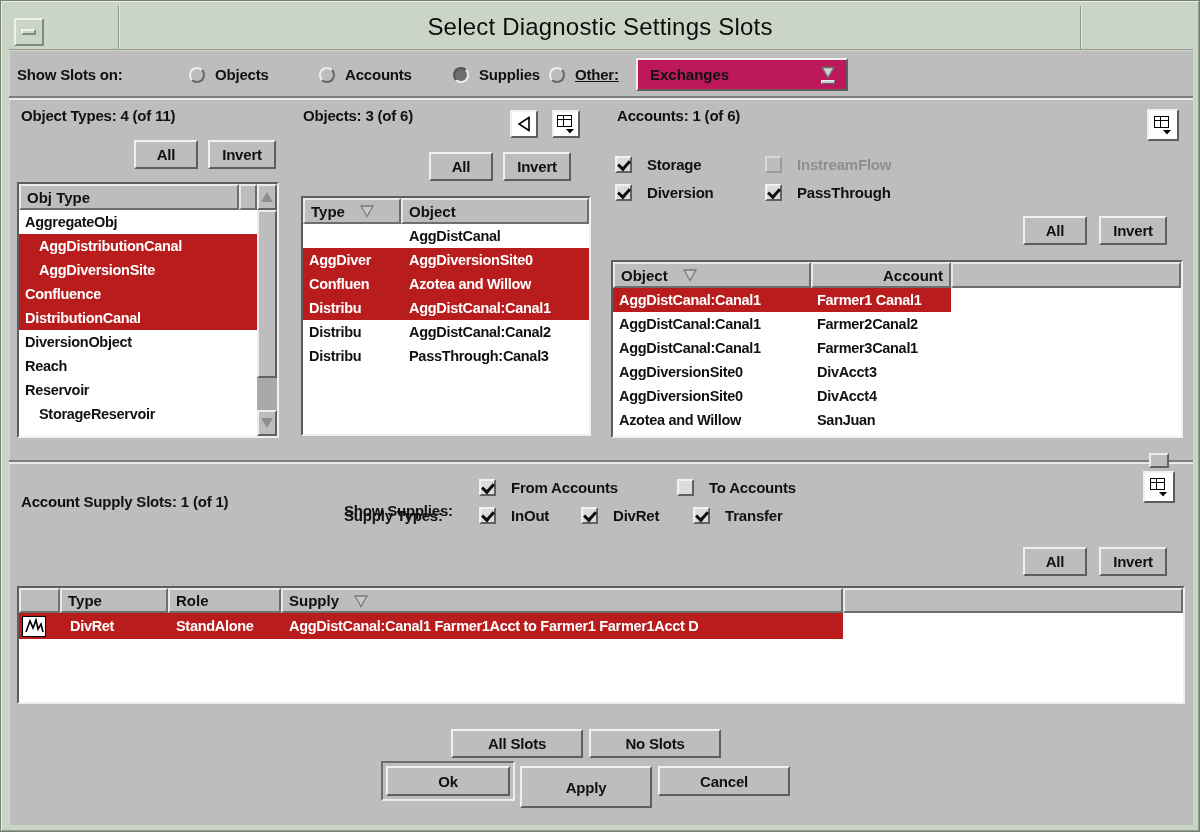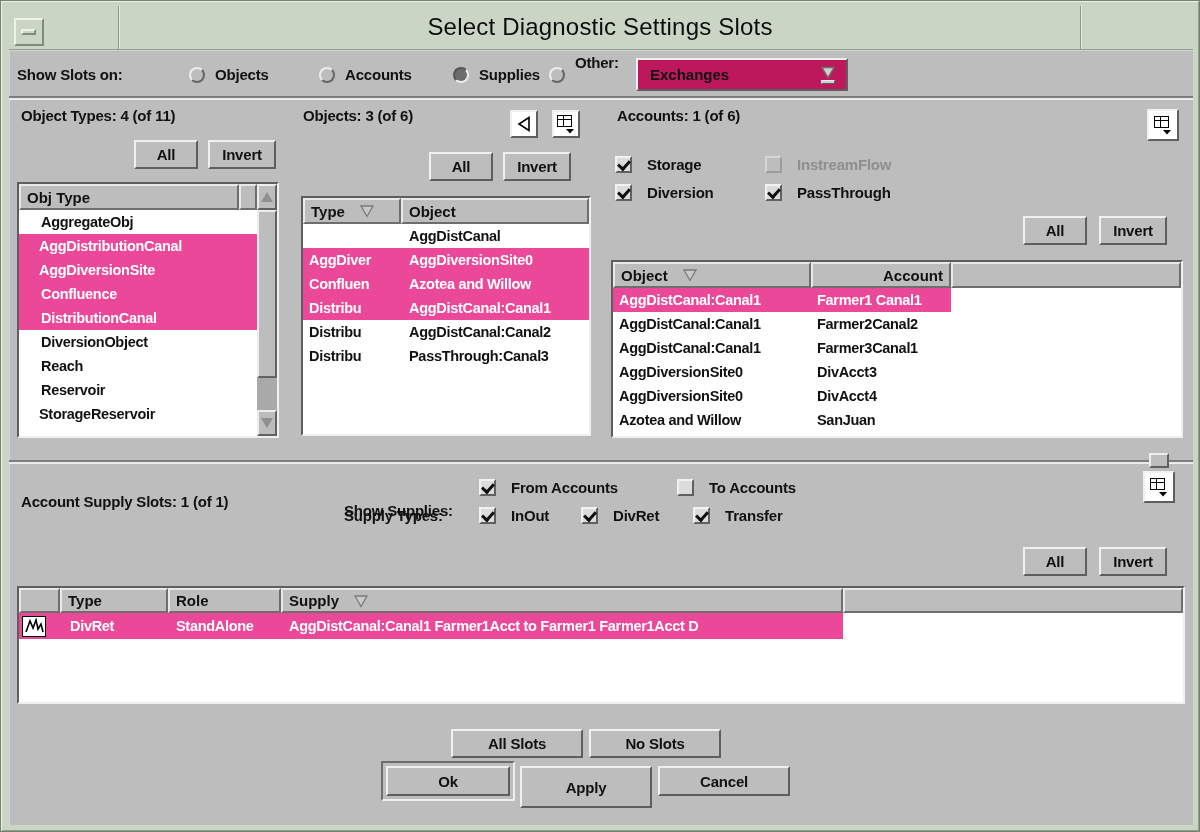--- a/index.html
+++ b/index.html
@@ -38,23 +38,23 @@
   .checkbox.checked::after{content:"";position:absolute;left:3px;top:0px;width:5px;height:9px;
     border-right:3px solid #0d0d0d;border-bottom:3px solid #0d0d0d;transform:rotate(42deg);}
   .checkbox.disabled{background:#bdbdbd;border-color:#d6d6d6 #9c9c9c #9c9c9c #d6d6d6;}
   .listbox{position:absolute;background:#ffffff;border:2px solid;border-color:#5e5e5e #f0f0f0 #f0f0f0 #5e5e5e;display:flex;}
   .lcol{display:flex;flex-direction:column;flex:1;min-width:0;}
   .hdrrow{display:flex;height:26px;flex:none;}
   .hdr{background:#bdbdbd;border:2px solid;border-color:#e9e9e9 #6e6e6e #6e6e6e #e9e9e9;
     display:flex;align-items:center;font-size:15px;font-weight:bold;padding:0 6px;white-space:nowrap;overflow:hidden;}
   .sorttri{margin-left:14px;flex:none;}
   .lbody{flex:1;background:#fff;overflow:hidden;}
-  .lrow{height:24px;line-height:24px;font-size:14.5px;letter-spacing:-0.3px;white-space:nowrap;overflow:hidden;padding-left:22px;}
+  .lrow{height:24px;line-height:24px;font-size:14.5px;letter-spacing:-0.3px;white-space:nowrap;overflow:hidden;padding-left:6px;}
   .ind1{padding-left:20px;}
-  .sel{background:#ec4899;color:#fff;}
+  .sel{background:#b91c1c;color:#fff;}
   .trow,.arow,.srow{display:flex;height:24px;line-height:24px;font-size:14.5px;letter-spacing:-0.3px;white-space:nowrap;}
   .c{overflow:hidden;white-space:nowrap;flex:none;}
   .sbcol{width:20px;flex:none;display:flex;flex-direction:column;background:#a9a9a9;}
   .sbarrow{height:26px;flex:none;background:#bdbdbd;border:2px solid;border-color:#ededed #616161 #616161 #ededed;
     display:flex;align-items:center;justify-content:center;}
   .sbtrack{flex:1;position:relative;}
   .sbthumb{position:absolute;left:0;right:0;top:0;height:84%;background:#bdbdbd;
     border:2px solid;border-color:#ededed #616161 #616161 #ededed;}
   .tri-up{width:0;height:0;border-left:6px solid transparent;border-right:6px solid transparent;border-bottom:10px solid #8f8f8f;}
   .tri-dn{width:0;height:0;border-left:6px solid transparent;border-right:6px solid transparent;border-top:10px solid #8f8f8f;}
@@ -80,21 +80,21 @@
   <div class="content">
 
     <span class="lbl" style="left:8px;top:16px;">Show Slots on:</span>
     <span class="radio" style="left:180px;top:17px;"></span>
     <span class="lbl" style="left:206px;top:16px;">Objects</span>
     <span class="radio" style="left:310px;top:17px;"></span>
     <span class="lbl" style="left:336px;top:16px;">Accounts</span>
     <span class="radio on" style="left:444px;top:17px;"></span>
     <span class="lbl" style="left:470px;top:16px;">Supplies</span>
     <span class="radio" style="left:540px;top:17px;"></span>
-    <span class="lbl" style="left:566px;top:4px;">Other:</span>
+    <span class="lbl" style="left:566px;top:16px;text-decoration:underline;">Other:</span>
     <div class="optmenu" style="left:627px;top:8px;width:212px;height:33px;">
       <span>Exchanges</span>
       <span class="omglyph">
         <svg width="16" height="13">
             <path d="M2 1.5 L14 1.5 L8 11.5 Z" fill="#cfcfcf" stroke="#6e6e6e" stroke-width="1.4"></path>
           </svg>
         <span class="ombar"></span>
       </span>
     </div>
     <div class="groove" style="top:46px;"></div>

